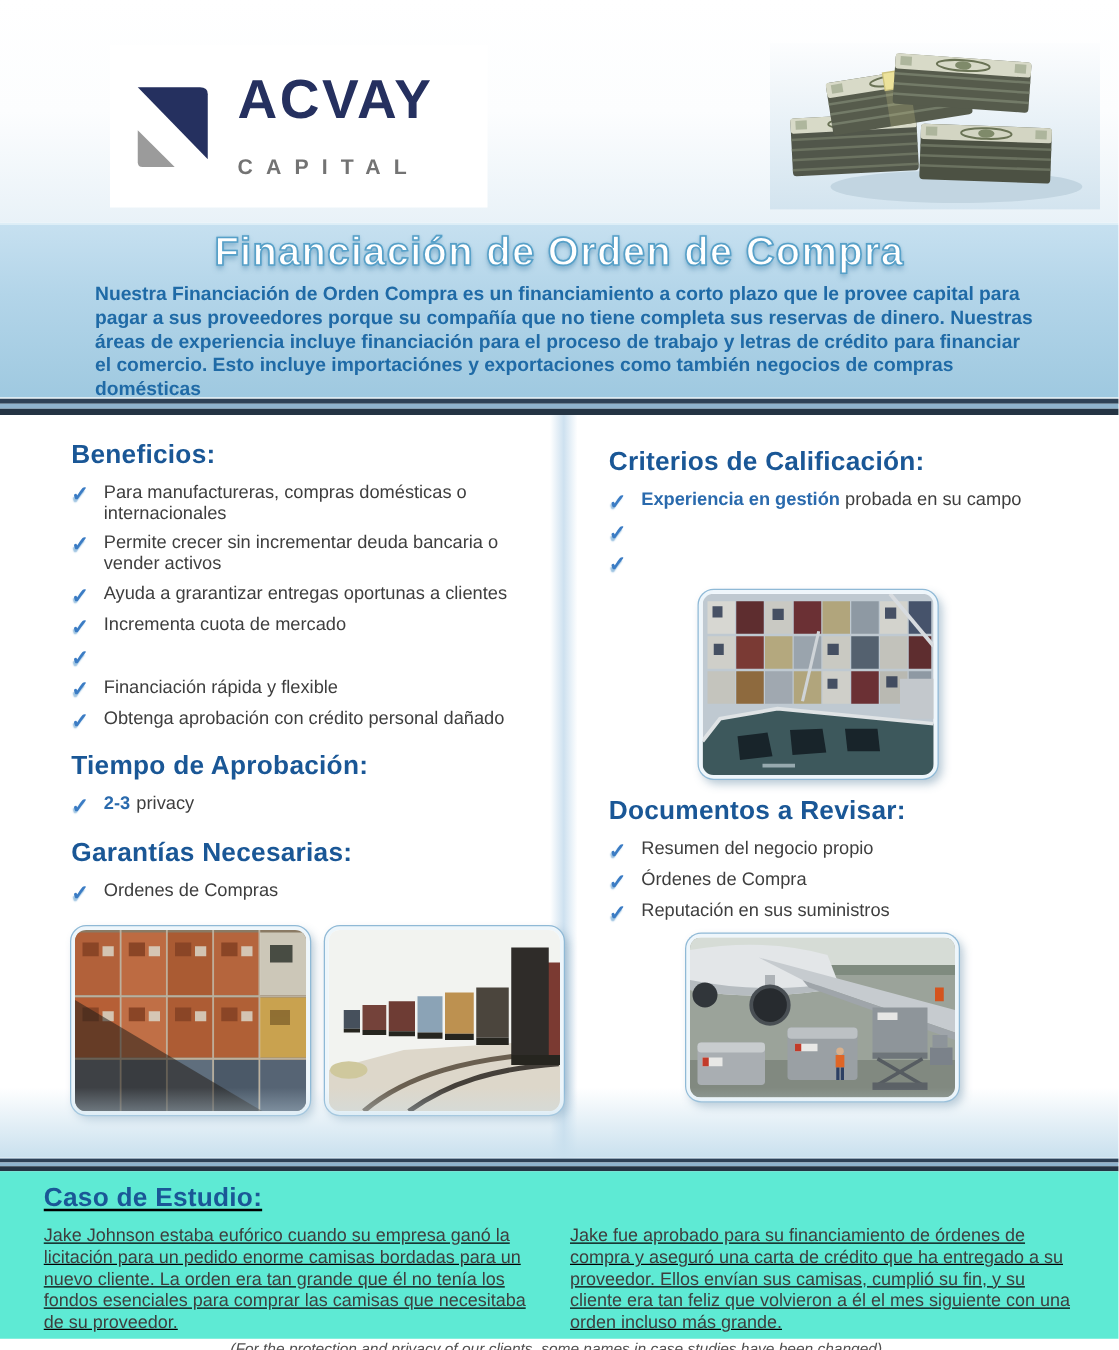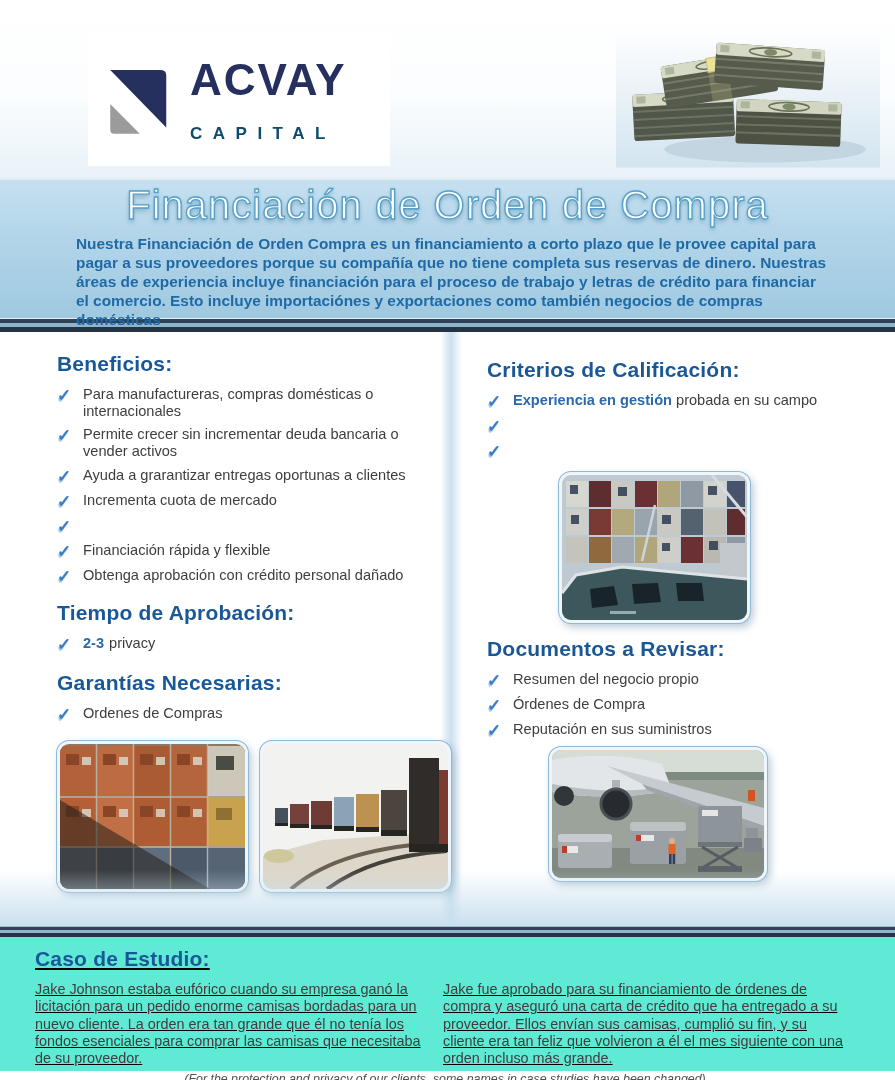--- a/index.html
+++ b/index.html
@@ -6,27 +6,27 @@
   .page{position:relative;width:895px;height:1080px;margin:0 auto;background:#ffffff;
         font-family:"Liberation Sans",sans-serif;overflow:hidden;}
 
   
   .header{position:relative;height:178px;
           background:linear-gradient(180deg,#ffffff 0%,#fcfdfe 50%,#e9f2f8 100%);}
   .logo-card{position:absolute;left:88px;top:36px;width:302px;height:130px;background:#ffffff;
              display:flex;align-items:center;gap:16px;padding-left:16px;box-sizing:border-box;}
   .logo-mark{width:70px;height:78px;flex:0 0 70px;}
   .logo-name{font-size:44px;font-weight:800;color:#25305f;letter-spacing:2px;line-height:1;}
-  .logo-sub{font-size:17px;font-weight:700;color:#0c4a6e;letter-spacing:10.5px;margin-top:22px;}
+  .logo-sub{font-size:17px;font-weight:700;color:#737373;letter-spacing:10.5px;margin-top:22px;}
   .money{position:absolute;left:616px;top:34px;width:264px;height:134px;}
 
   
   .banner{height:140px;box-sizing:border-box;border-top:2px solid #ddeef7;
           background:linear-gradient(180deg,#c6e0f0 0%,#b3d5e9 40%,#9fc9e0 100%);}
-  .banner-title{margin:3px 0 0;text-align:center;font-size:40px;font-weight:400;letter-spacing:1px;
+  .banner-title{margin:3px 0 0;text-align:center;font-size:32px;font-weight:700;letter-spacing:1px;
           color:#ffffff;-webkit-text-stroke:1.3px #57a0c8;
           text-shadow:0 0 2px rgba(87,160,200,.95),0 3px 4px rgba(70,130,170,.5);}
   .banner-intro{margin:6px 0 0 76px;width:752px;font-size:15.4px;font-weight:bold;
           color:#1f6aa6;line-height:1.24;}
 
   
   .divider-top{border-top:1px solid #e8f2f8;}
   .divider .d1{height:4px;background:#2e4156;}
   .divider .d2{height:4px;background:#8fb3cd;}
   .divider .d3{height:5px;background:#243444;}
@@ -66,21 +66,21 @@
   .photo-row{display:flex;gap:12px;margin-top:18px;}
   .photo{margin:0;width:185px;height:145px;border-radius:12px;border:3px solid #eef6fb;
          box-shadow:0 0 0 1px #8fb9d6,3px 4px 8px rgba(90,130,160,.45);
          overflow:hidden;background:#ffffff;flex:0 0 auto;}
   .photo svg{display:block;width:100%;height:100%;}
   .photo-ship{margin:12px 0 0 72px;}
   .photo-plane{width:212px;height:128px;margin:8px 0 0 62px;}
 
   
   .footer{height:134px;padding:10px 0 0 35px;box-sizing:border-box;background:#5eead4;text-decoration:underline;}
-  .case-cols{display:flex;gap:16px;margin-top:10px;}
+  .case-cols{display:flex;gap:29px;margin-top:10px;}
   .case-p{margin:0;font-size:14.4px;color:#3e3e3e;line-height:1.2;}
   .case-p.left{width:392px;}
   .case-p.right{width:406px;}
   .footnote{margin:5px 0 0 130px;width:560px;text-align:center;font-style:italic;
             font-size:12.4px;color:#4f4f4f;}
 </style>
 </head>
 <body>
 
 <div class="page">

